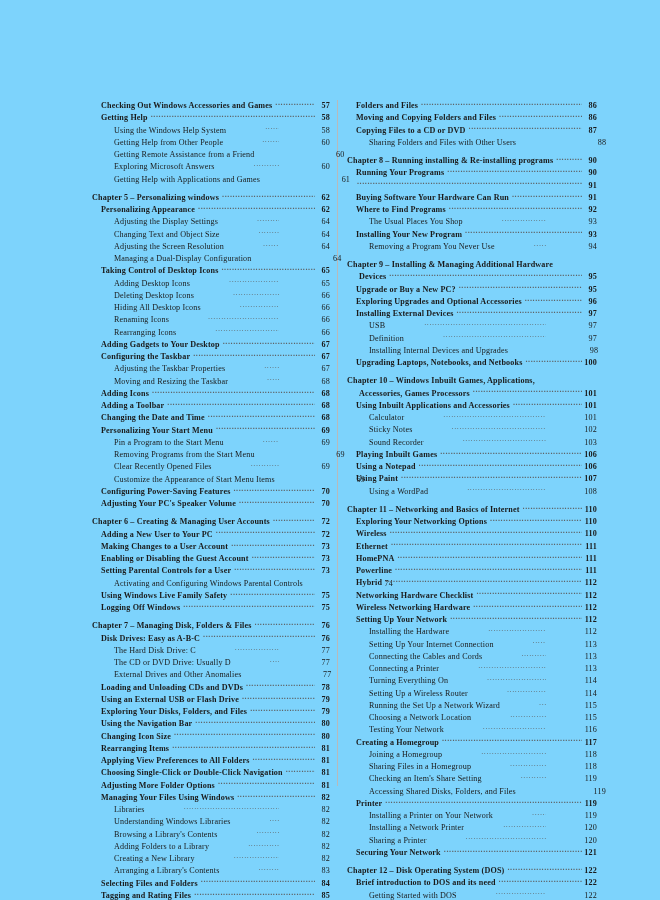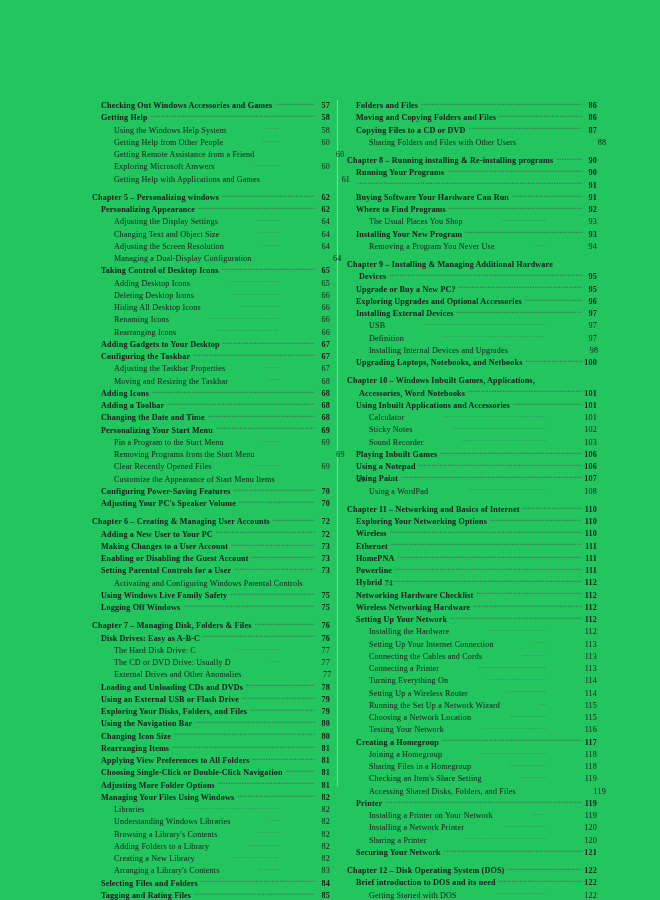--- a/index.html
+++ b/index.html
@@ -15,21 +15,21 @@
     position: relative;
     overflow: hidden;
   }
 
   #page {
     position: absolute;
     left: 0;
     top: 0;
     width: 660px;
     height: 900px;
-    background: #22c55e;
+    background: #7dd3fc;
   }
 
   #toc-columns {
     position: absolute;
     left: 0;
     top: 100px;
     width: 660px;
     display: flex;
     align-items: flex-start;
   }
@@ -544,21 +544,21 @@
         </div>
         <div class="toc-entry lvl-1 w-bold">
           <span class="toc-title">Upgrading Laptops, Notebooks, and Netbooks</span>
           <span class="toc-leader"></span>
           <span class="toc-page">100</span>
         </div>
         <div class="toc-entry lvl-c w-bold no-leader">
           <span class="toc-title">Chapter 10 – Windows Inbuilt Games, Applications,</span>
         </div>
         <div class="toc-entry lvl-cw w-bold">
-          <span class="toc-title">Accessories, Word Notebooks</span>
+          <span class="toc-title">Accessories, Games Processors</span>
           <span class="toc-leader"></span>
           <span class="toc-page">101</span>
         </div>
         <div class="toc-entry lvl-1 w-bold">
           <span class="toc-title">Using Inbuilt Applications and Accessories</span>
           <span class="toc-leader"></span>
           <span class="toc-page">101</span>
         </div>
         <div class="toc-entry lvl-2 w-norm">
           <span class="toc-title">Calculator</span>

